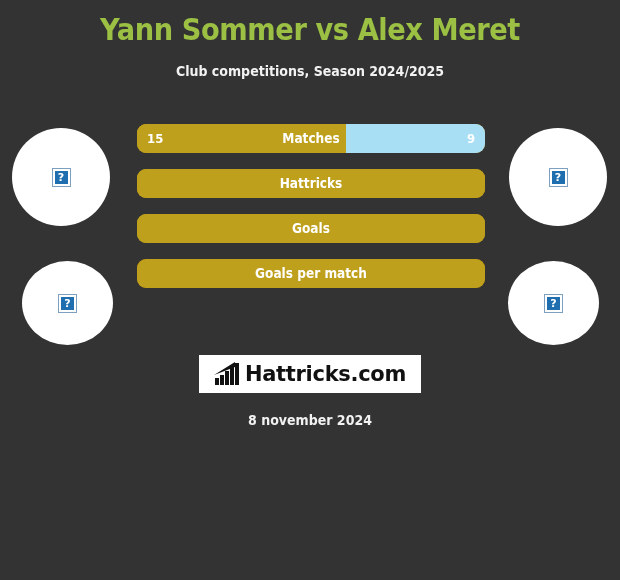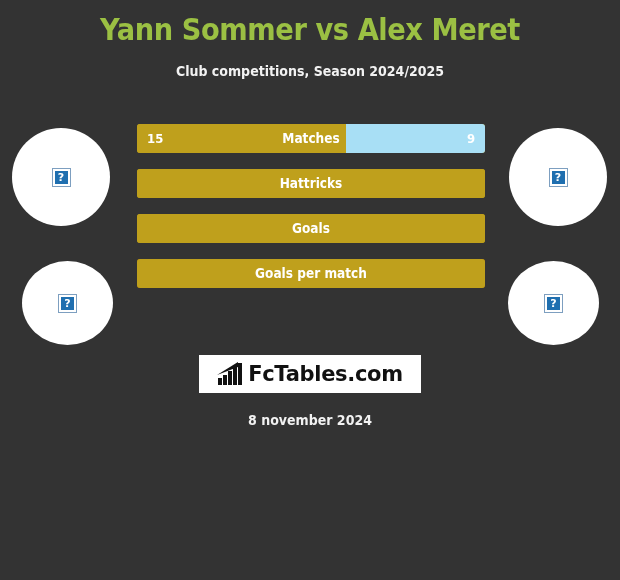--- a/index.html
+++ b/index.html
@@ -91,21 +91,21 @@
   .bars {
     position: absolute;
     left: 137px;
     top: 124px;
     width: 348px;
   }
   .bar-row {
     position: relative;
     height: 29px;
     margin-bottom: 16px;
-    border-radius: 3px;
+    border-radius: 9px;
     overflow: hidden;
     background: #bfa01c;
   }
   .bar-left {
     position: absolute;
     left: 0;
     top: 0;
     bottom: 0;
     background: #bfa01c;
   }
@@ -246,18 +246,18 @@
 
   <div class="logo-box">
     <svg class="logo-icon" width="26" height="24" viewBox="0 0 26 24">
       <rect x="1" y="16" width="4" height="7" fill="#111111"></rect>
       <rect x="6" y="13" width="4" height="10" fill="#111111"></rect>
       <rect x="11" y="9" width="4" height="14" fill="#111111"></rect>
       <rect x="16" y="5" width="4" height="18" fill="#111111"></rect>
       <rect x="21" y="1" width="4" height="22" fill="#111111"></rect>
       <path d="M0 13 L21 0 L21 5 Z" fill="#111111"></path>
     </svg>
-    <span class="logo-text">FcTables.com</span>
+    <span class="logo-text">Hattricks.com</span>
   </div>
 
   <div class="date">8 november 2024</div>
 
 </div>
 
 </body></html>

